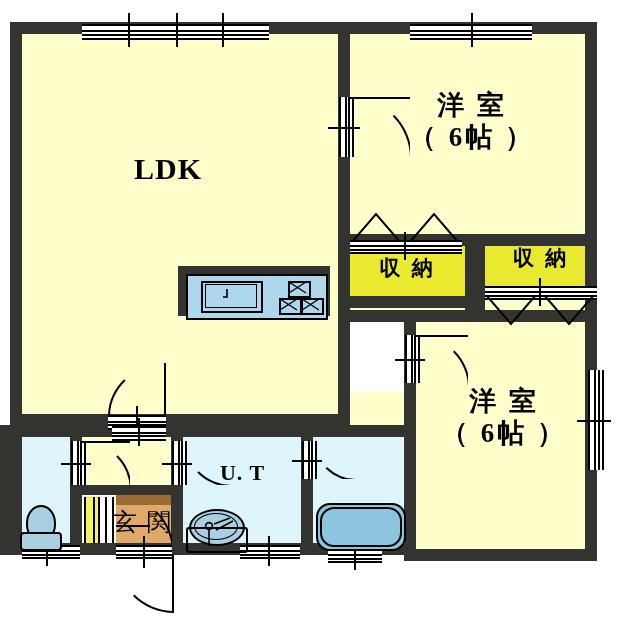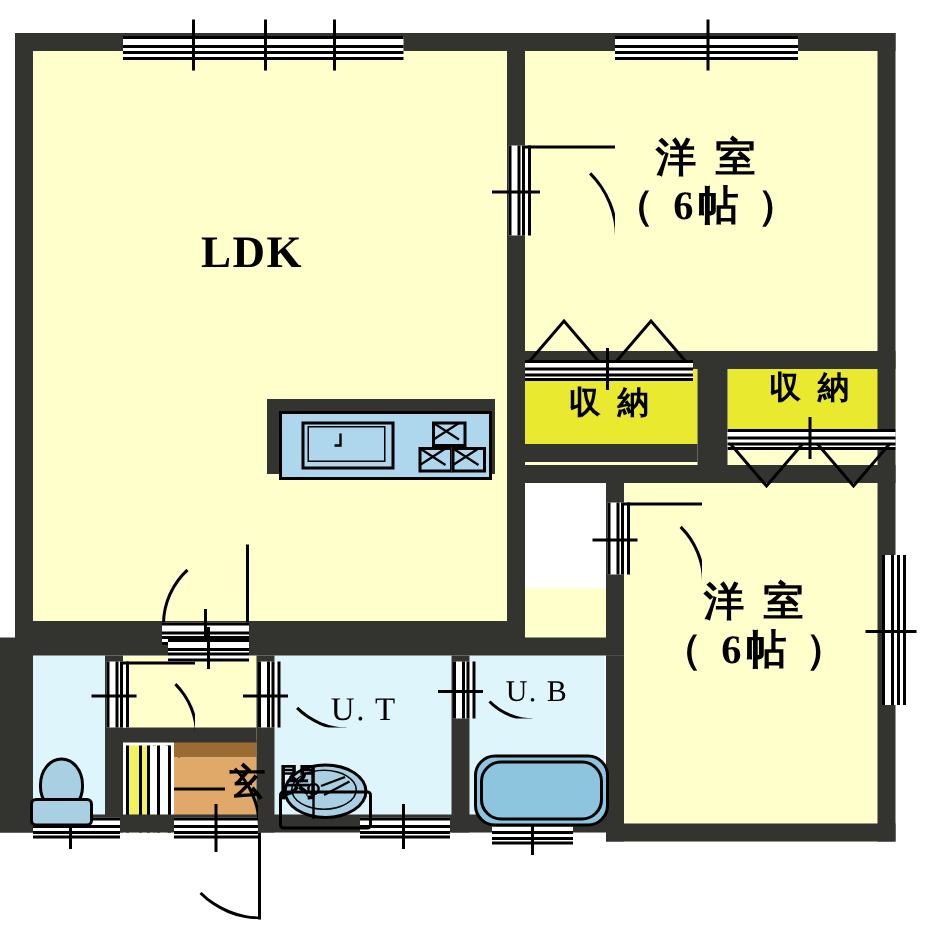--- a/index.html
+++ b/index.html
@@ -14,21 +14,21 @@
   .fill-hall{background:#ffffcc;}
   .fill-genkan{background:#e0a869;}
   .fill-step{background:#9c6b33;}
   .label{position:absolute;color:#000;text-align:center;line-height:1.18;white-space:nowrap;font-family:"Liberation Serif", serif;}
   .lbl-ldk{font-size:30px;font-weight:bold;letter-spacing:1px;}
   .lbl-room{font-size:27px;font-weight:bold;letter-spacing:3px;}
   .lbl-closet{font-size:21px;font-weight:bold;letter-spacing:3px;}
   .lbl-wc{font-size:24px;font-weight:normal;letter-spacing:0px;}
   .lbl-ut{font-size:22px;font-weight:normal;letter-spacing:1px;}
   .lbl-ub{font-size:20px;font-weight:normal;letter-spacing:1px;}
-  .lbl-genkan{font-size:24px;font-weight:bold;letter-spacing:2px;margin-left:40px;}
+  .lbl-genkan{font-size:24px;font-weight:normal;letter-spacing:2px;}
   
   .win-h{position:absolute;background:#fff;border-top:2px solid #000;border-bottom:2px solid #000;}
   .win-h:before,.win-h:after{content:"";position:absolute;left:0;right:0;height:0;border-top:2px solid #000;}
   .win-h:before{top:33%;}
   .win-h:after{top:66%;}
   .win-v{position:absolute;background:#fff;border-left:2px solid #000;border-right:2px solid #000;}
   .win-v:before,.win-v:after{content:"";position:absolute;top:0;bottom:0;width:0;border-left:2px solid #000;}
   .win-v:before{left:33%;}
   .win-v:after{left:66%;}
   .tick-v{position:absolute;width:0;border-left:2px solid #000;}
@@ -238,22 +238,21 @@
   </div>
 
   <div class="label lbl-room" style="left:424px;top:386px;width:160px;">
     <div>洋 室</div>
     <div>（ 6帖 ）</div>
   </div>
 
   <div class="label lbl-closet" style="left:350px;top:256px;width:115px;">収 納</div>
   <div class="label lbl-closet" style="left:485px;top:246px;width:112px;">収 納</div>
 
-  <div class="label lbl-ut" style="left:190px;top:460px;width:105px;">U. T</div>
-  <div class="label lbl-ub" style="left:316px;top:450px;width:84px;">U. B</div>
+  <div class="label lbl-ut" style="left:190px;top:460px;width:105px;font-weight:bold;">U. T</div>
   <div class="label lbl-genkan" style="left:112px;top:508px;width:62px;">玄 関</div>
 
   <div class="swing" style="left:116px;top:495px;width:56px;height:60px;">
     <i style="left:-56px;top:0px;width:110px;height:110px;border-color:#000;border-top-color:transparent;border-left-color:transparent;border-bottom-color:transparent;"></i>
   </div>
   <div class="tick-h" style="left:116px;top:525px;width:34px;"></div>
 
 </div>
 
 </body></html>

